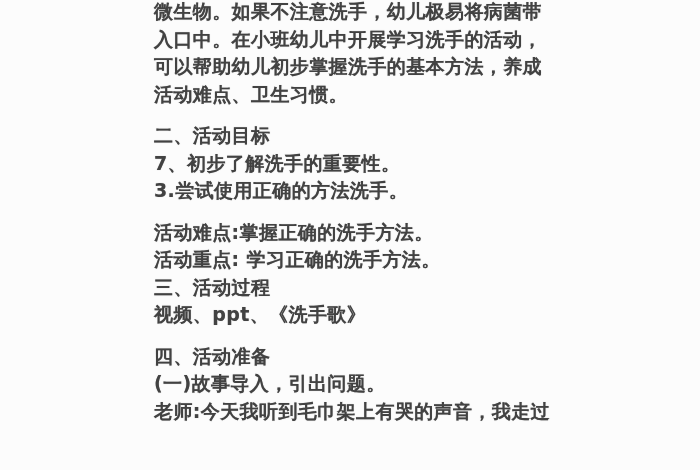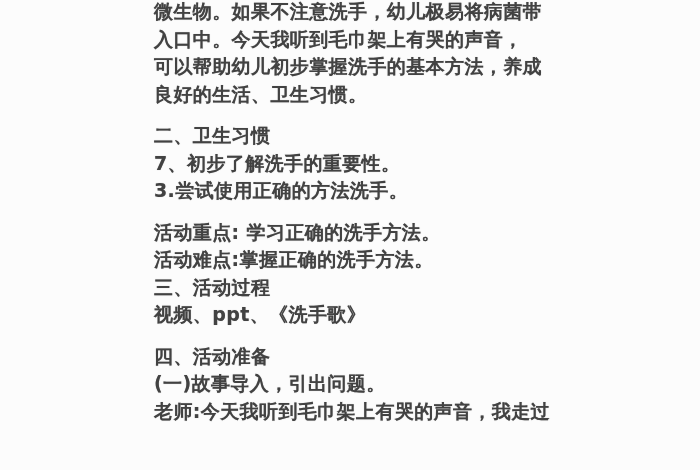--- a/index.html
+++ b/index.html
@@ -40,36 +40,36 @@
 </style>
 </head>
 <body>
 
 <div class="page">
   <div class="text-block">
 
     <p>
       </p>
       <div class="line">微生物。如果不注意洗手，幼儿极易将病菌带</div>
-      <div class="line">入口中。今天我听到毛巾架上有哭的声音，</div>
+      <div class="line">入口中。在小班幼儿中开展学习洗手的活动，</div>
       <div class="line">可以帮助幼儿初步掌握洗手的基本方法，养成</div>
-      <div class="line">良好的生活、卫生习惯。</div>
+      <div class="line">活动难点、卫生习惯。</div>
     <p></p>
 
     <p>
       </p>
-      <div class="line">二、卫生习惯</div>
+      <div class="line">二、活动目标</div>
       <div class="line">7、初步了解洗手的重要性。</div>
       <div class="line">3.尝试使用正确的方法洗手。</div>
     <p></p>
 
     <p>
       </p>
+      <div class="line">活动难点:掌握正确的洗手方法。</div>
       <div class="line">活动重点: 学习正确的洗手方法。</div>
-      <div class="line">活动难点:掌握正确的洗手方法。</div>
       <div class="line">三、活动过程</div>
       <div class="line">视频、ppt、《洗手歌》</div>
     <p></p>
 
     <p>
       </p>
       <div class="line">四、活动准备</div>
       <div class="line">(一)故事导入，引出问题。</div>
       <div class="line">老师:今天我听到毛巾架上有哭的声音，我走过</div>
     <p></p>

